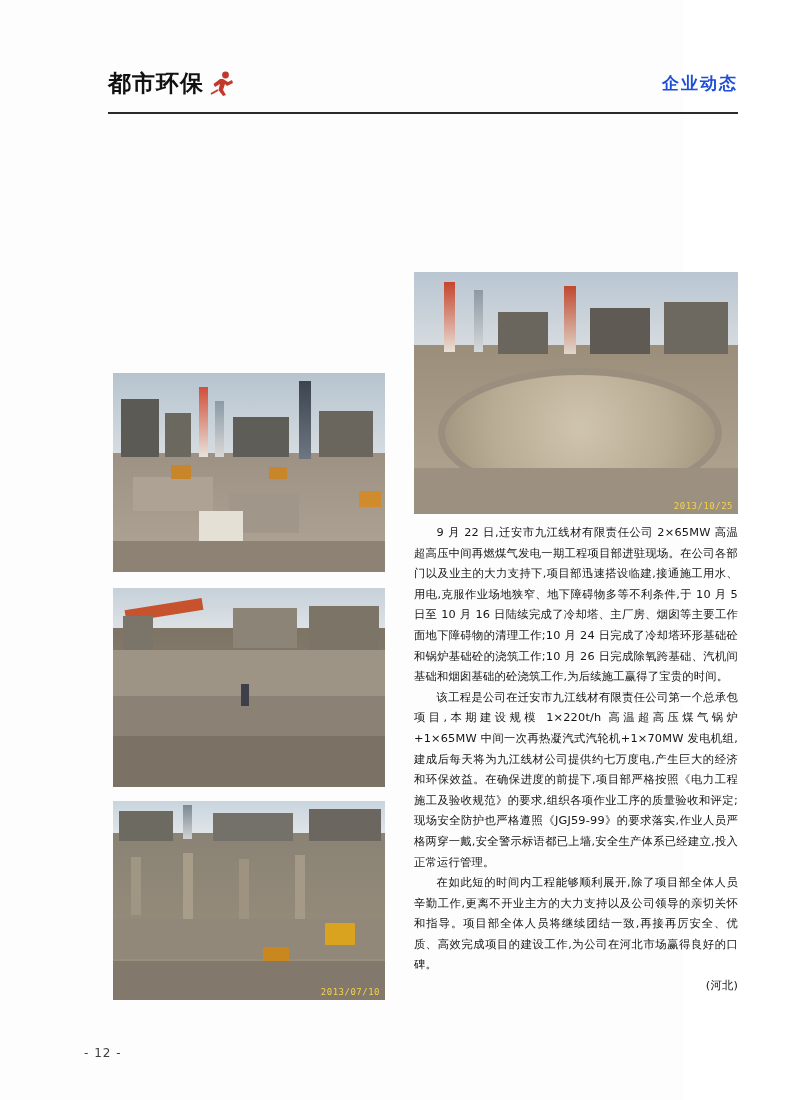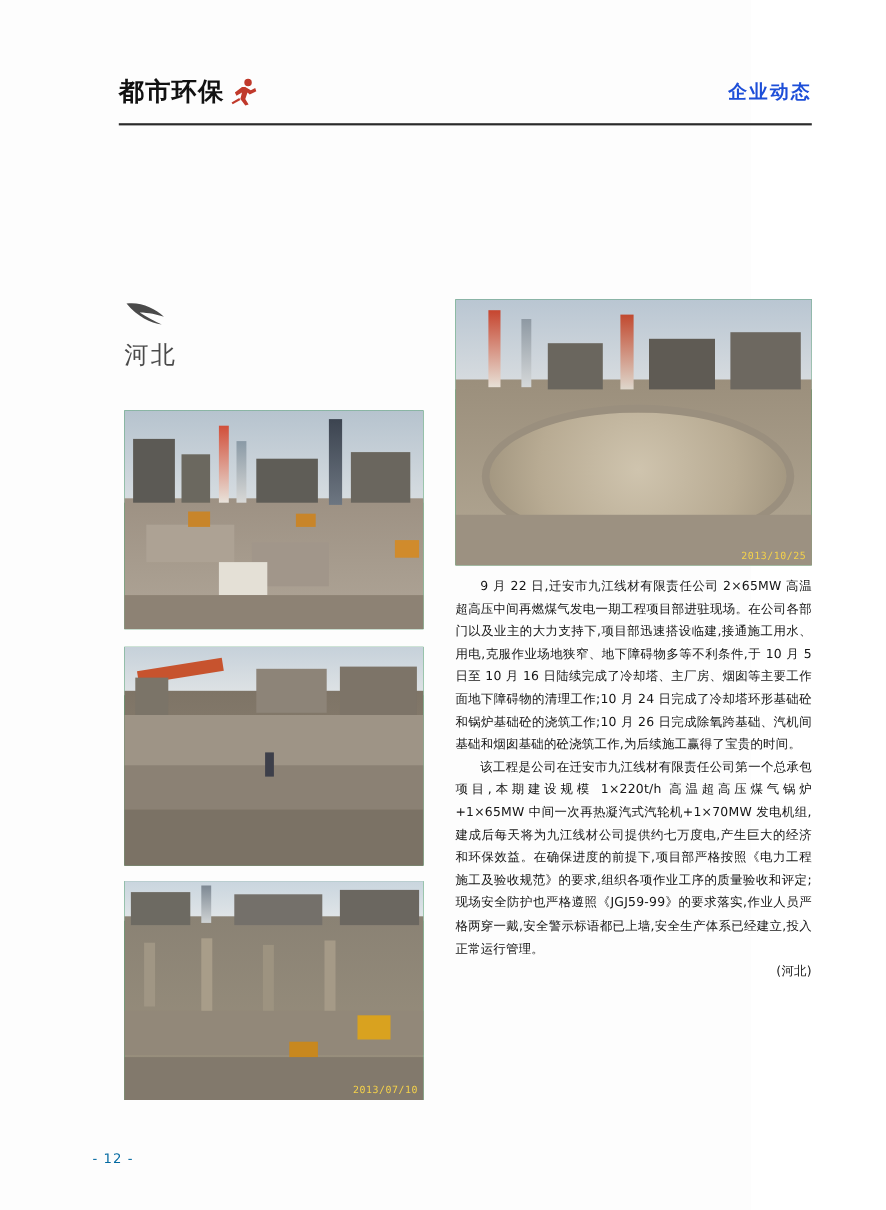--- a/index.html
+++ b/index.html
@@ -197,21 +197,21 @@
     font-size: 11.3px;
   }
 
   
   .folio {
     position: absolute;
     left: 84px;
     top: 1046px;
     font-family: "DejaVu Sans", sans-serif;
     font-size: 12px;
-    color: #0369a1;
+    color: #404040;
     letter-spacing: 1px;
   }
 </style>
 </head>
 <body>
 
 <div class="page">
 
   <div class="header">
     <div class="masthead">
@@ -222,28 +222,20 @@
           <path d="M13 9 L18 12 L22 10 L23 13 L17 16 L15 14 L13 20 L16 25 L13 26 L8.5 20 L10 14 L5 17 L3.5 14 L10 9 Z" fill="#c0392b"></path>
           <path d="M1 24 L8 20" stroke="#c0392b" stroke-width="2" fill="none"></path>
         </svg>
       </span>
     </div>
     <div class="header-right">企业动态</div>
   </div>
   <div class="header-rule"></div>
 
 
-  <div class="region-block">
-    <div class="region-icon">
-      <svg width="50" height="34" viewBox="0 0 50 34">
-        <path d="M2 4 C14 2 28 8 36 16 C30 14 22 12 14 12 C20 16 28 20 34 23 C24 22 12 16 2 4 Z" fill="#4a4a4a"></path>
-      </svg>
-    </div>
-    <div class="region-name">河北</div>
-  </div>
 
   <div class="photo" id="photo-left-1">
     <div class="sky" style="height:42%"></div>
     <div class="ground" style="height:60%"></div>
     <div class="struct" style="left:8px; top:26px; width:38px; height:58px; background:#5c5a55;"></div>
     <div class="struct" style="left:52px; top:40px; width:26px; height:44px; background:#6b685f;"></div>
     <div class="stack" style="left:86px; top:14px; height:70px;"></div>
     <div class="stack" style="left:102px; top:28px; height:56px; background:linear-gradient(#8a9aa6,#d8d8d6);"></div>
     <div class="struct" style="left:120px; top:44px; width:56px; height:40px; background:#5f5d57;"></div>
     <div class="stack" style="left:186px; top:8px; height:78px; width:12px; background:linear-gradient(#3c4450,#6d7681);"></div>
@@ -298,18 +290,19 @@
     <div class="struct" style="left:176px; top:36px; width:60px; height:46px; background:#5f5b54;"></div>
     <div class="struct" style="left:250px; top:30px; width:64px; height:52px; background:#6d6860;"></div>
     <div class="rebar-ring" style="left:24px; top:96px; width:270px; height:116px;"></div>
     <div class="rubble" style="left:0; top:196px; width:324px; height:46px; background:#9c9181;"></div>
     <div class="photo-caption-date">2013/10/25</div>
   </div>
 
   <div class="article">
     <p>9 月 22 日,迁安市九江线材有限责任公司 2×65MW 高温超高压中间再燃煤气发电一期工程项目部进驻现场。在公司各部门以及业主的大力支持下,项目部迅速搭设临建,接通施工用水、用电,克服作业场地狭窄、地下障碍物多等不利条件,于 10 月 5 日至 10 月 16 日陆续完成了冷却塔、主厂房、烟囱等主要工作面地下障碍物的清理工作;10 月 24 日完成了冷却塔环形基础砼和锅炉基础砼的浇筑工作;10 月 26 日完成除氧跨基础、汽机间基础和烟囱基础的砼浇筑工作,为后续施工赢得了宝贵的时间。</p>
     <p>该工程是公司在迁安市九江线材有限责任公司第一个总承包项目,本期建设规模 1×220t/h 高温超高压煤气锅炉+1×65MW 中间一次再热凝汽式汽轮机+1×70MW 发电机组,建成后每天将为九江线材公司提供约七万度电,产生巨大的经济和环保效益。在确保进度的前提下,项目部严格按照《电力工程施工及验收规范》的要求,组织各项作业工序的质量验收和评定;现场安全防护也严格遵照《JGJ59-99》的要求落实,作业人员严格两穿一戴,安全警示标语都已上墙,安全生产体系已经建立,投入正常运行管理。</p>
+    <p>在如此短的时间内工程能够顺利展开,除了项目部全体人员辛勤工作,更离不开业主方的大力支持以及公司领导的亲切关怀和指导。项目部全体人员将继续团结一致,再接再厉安全、优质、高效完成项目的建设工作,为公司在河北市场赢得良好的口碑。</p>
     <p class="byline">(河北)</p>
   </div>
 
   <div class="folio">- 12 -</div>
 
 </div>
 
 </body></html>

